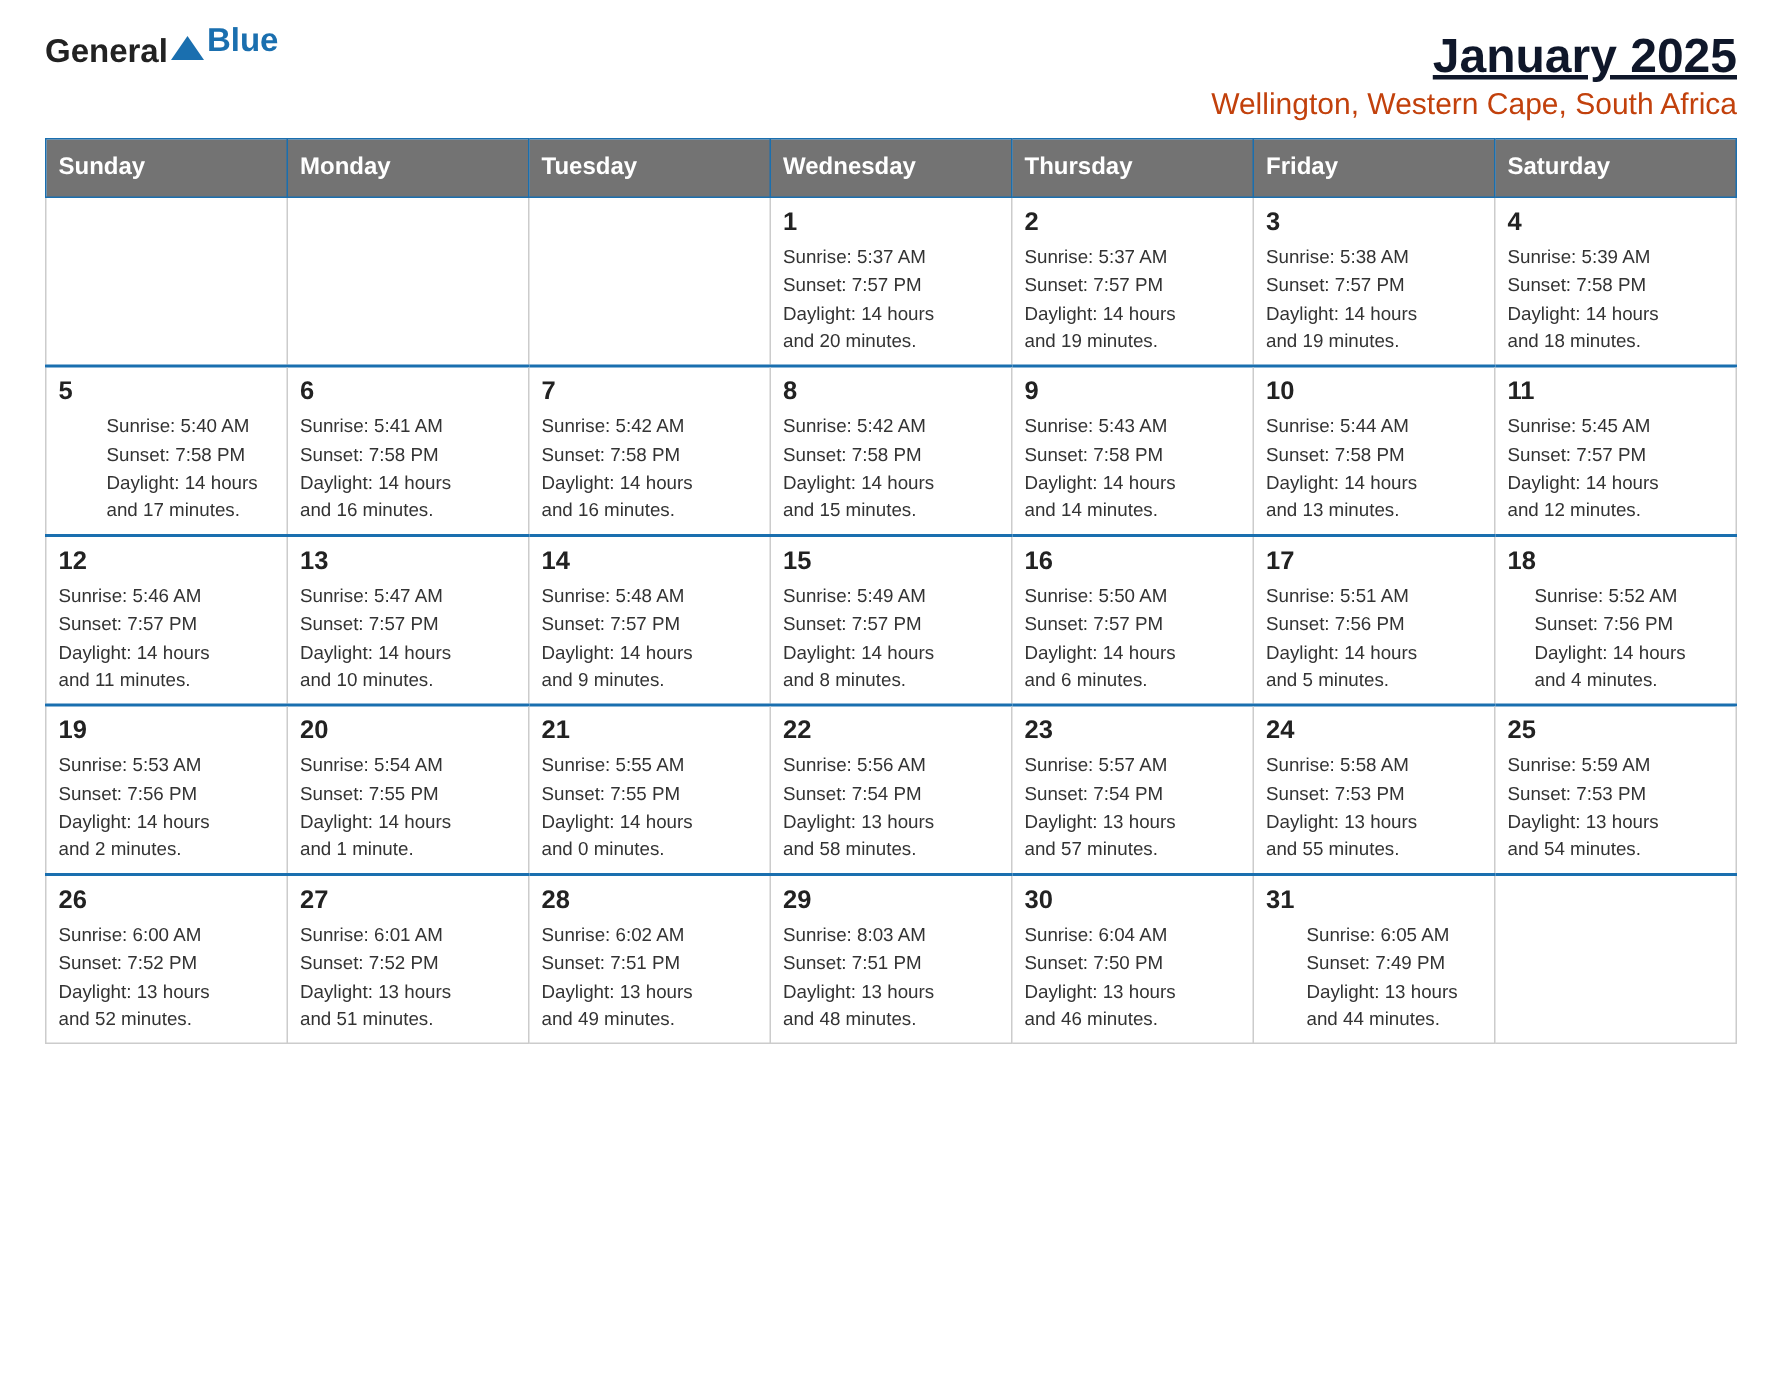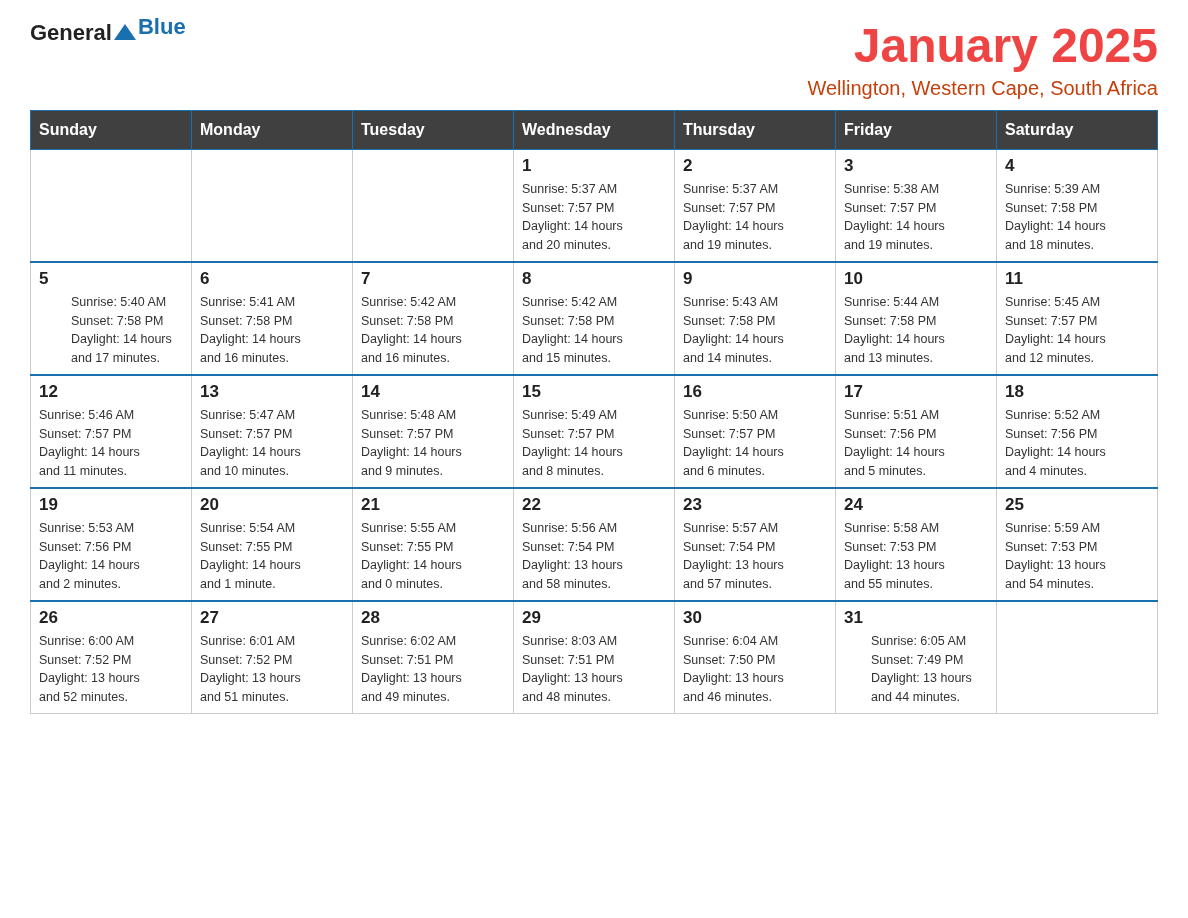--- a/index.html
+++ b/index.html
@@ -29,37 +29,38 @@
     }
     .logo-text-blue {
       font-size: 22px;
       font-weight: bold;
       color: #1a6faf;
     }
     .title-block {
       text-align: right;
     }
     .calendar-title {
-      font-size: 48px;
-      font-weight: bold;
-      color: #ef4444;
+      font-size: 32px;
+      font-weight: bold;
+      color: #0f172a;
       line-height: 1.1;
+      text-decoration: underline;
     }
     .calendar-subtitle {
       font-size: 20px;
       color: #c2410c;
       margin-top: 4px;
     }
     .calendar-table {
       width: 100%;
       border-collapse: collapse;
       margin-top: 10px;
     }
     .calendar-table th {
-      background-color: #404040;
+      background-color: #737373;
       color: #fff;
       font-size: 16px;
       font-weight: bold;
       padding: 10px 8px;
       border: 1px solid #1a6faf;
       text-align: left;
     }
     .calendar-table td {
       border: 1px solid #ccc;
       vertical-align: top;
@@ -244,21 +245,21 @@
         </td>
         <td>
           <span class="day-number">17</span>
           <div class="day-info" style="white-space: pre-line;">Sunrise: 5:51 AM
 Sunset: 7:56 PM
 Daylight: 14 hours
 and 5 minutes.</div>
         </td>
         <td>
           <span class="day-number">18</span>
-          <div class="day-info" style="white-space: pre-line;">Sunrise: 5:52 AM
+          <div class="day-info" style="white-space: pre-line; margin-left: 18px;">Sunrise: 5:52 AM
 Sunset: 7:56 PM
 Daylight: 14 hours
 and 4 minutes.</div>
         </td>
       </tr>
       <tr class="row-border">
         <td>
           <span class="day-number">19</span>
           <div class="day-info" style="white-space: pre-line;">Sunrise: 5:53 AM
 Sunset: 7:56 PM

